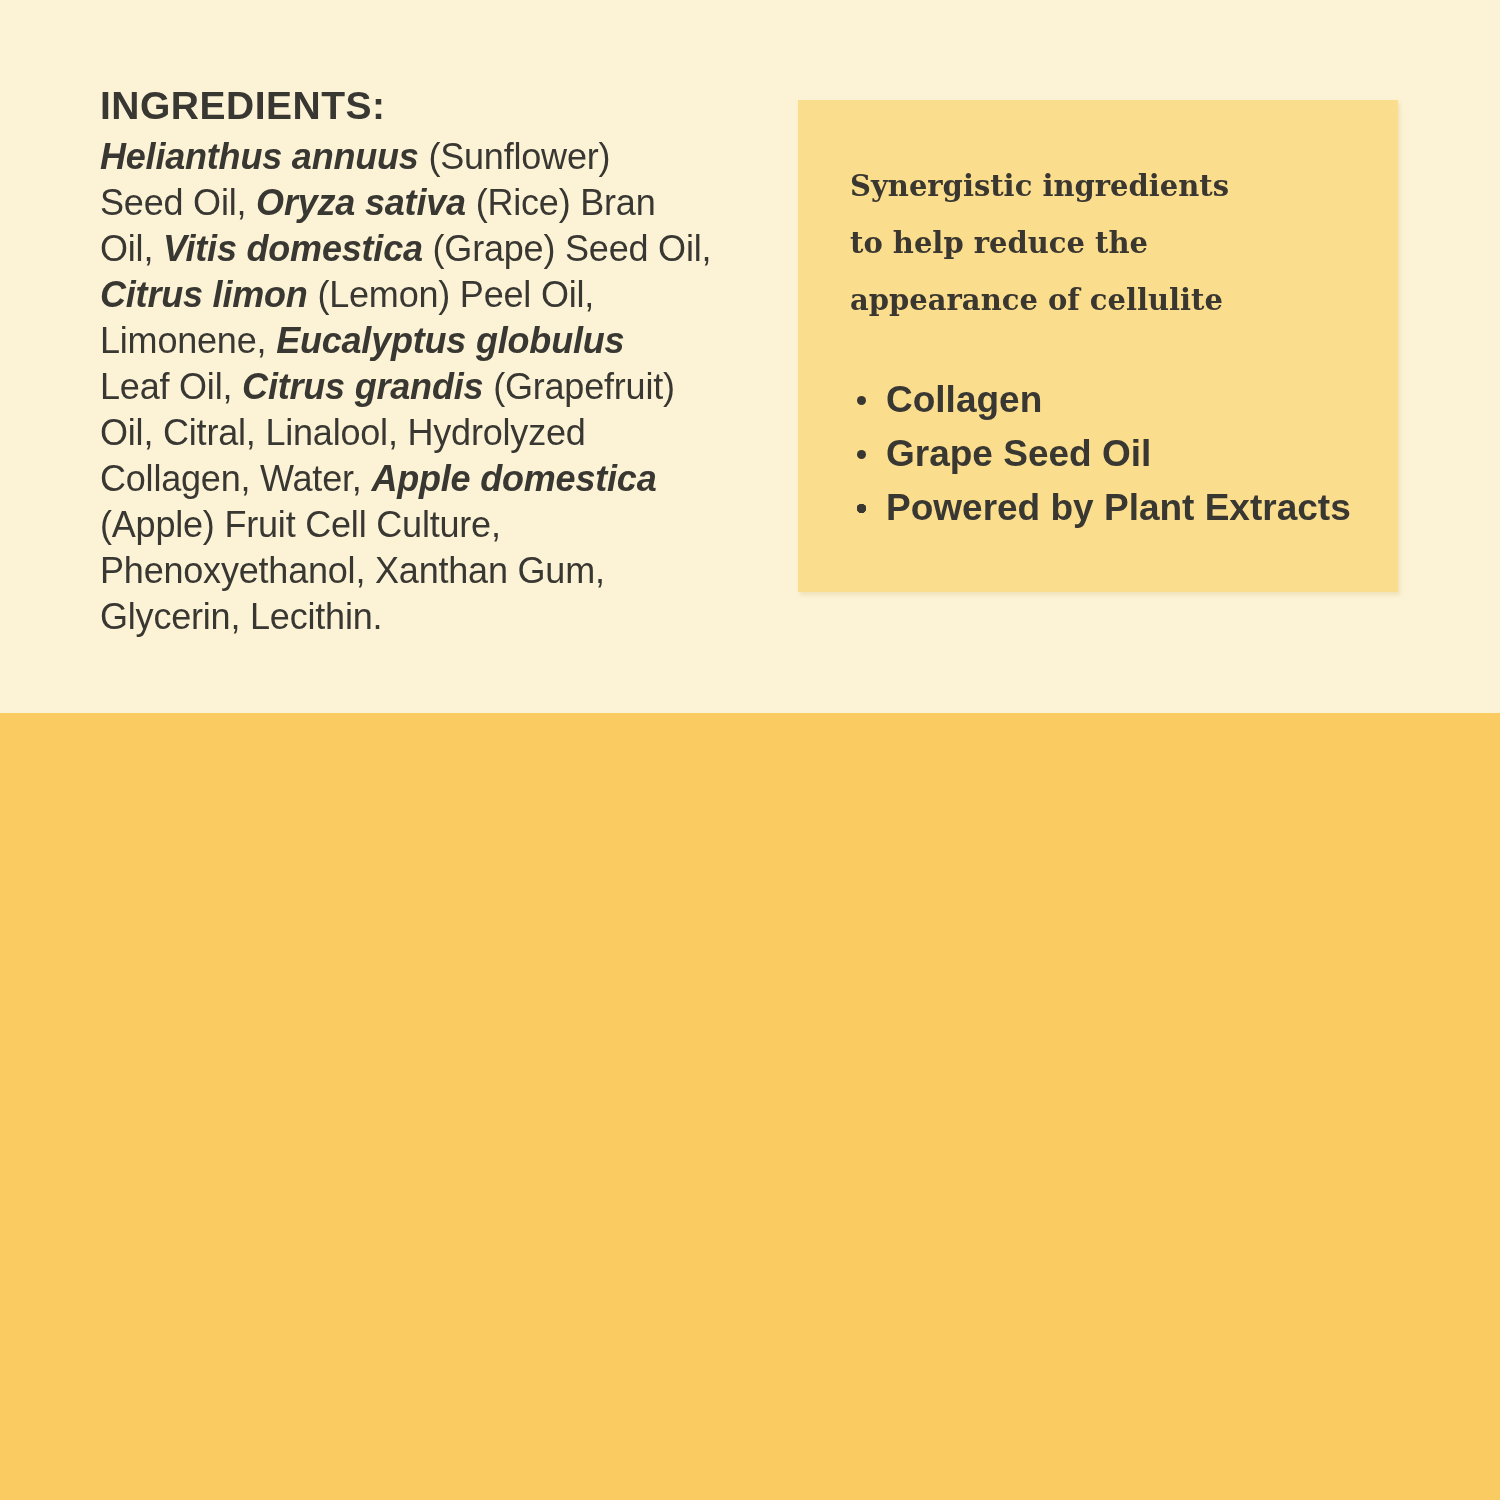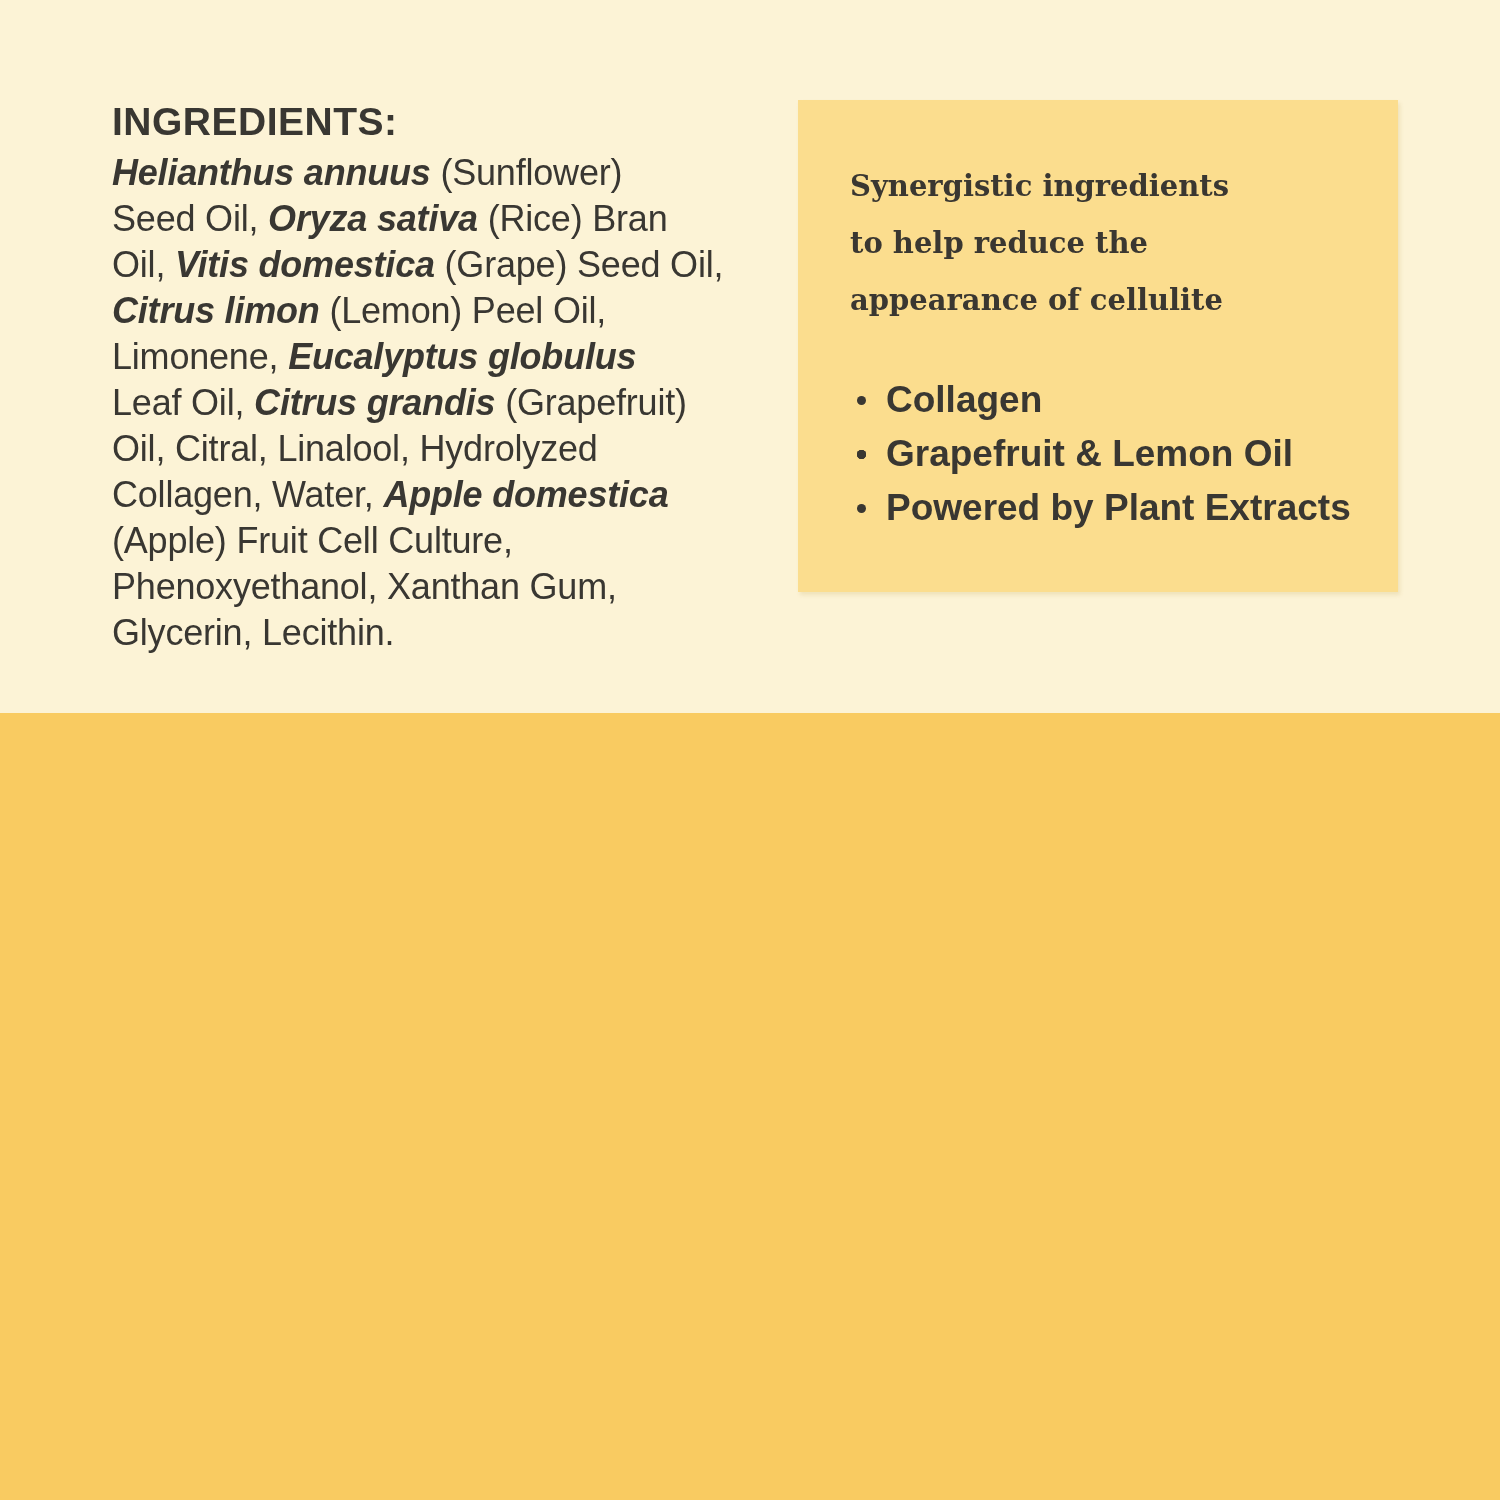--- a/index.html
+++ b/index.html
@@ -24,23 +24,22 @@
   .bottom-section {
     position: absolute;
     left: 0; top: 713px;
     width: 1500px; height: 787px;
     background: #F9CB61;
   }
 
   
   .ingredients {
     position: absolute;
-    left: 100px; top: 98px;
+    left: 100px; top: 82px;
     width: 690px;
-    margin-left: 12px;
   }
   .ingredients-heading {
     font-size: 39px;
     font-weight: bold;
     line-height: 48px;
     letter-spacing: 0.5px;
   }
   .ingredients-body {
     margin-top: 4px;
     font-size: 36px;
@@ -113,27 +112,27 @@
       <div class="synergy-heading">Synergistic ingredients
 to help reduce the
 appearance of cellulite</div>
       <ul class="synergy-list">
         <li>
           <span class="bullet-dot"></span>
           <span>Collagen</span>
         </li>
         <li>
           <span class="bullet-dot"></span>
+          <span>Grape Seed Oil</span>
         </li>
         <li>
           <span class="bullet-dot"></span>
         </li>
         <li>
           <span class="bullet-dot"></span>
-          <span>Grapefruit &amp; Lemon Oil</span>
         </li>
         <li>
           <span class="bullet-dot"></span>
           <span>Powered by Plant Extracts</span>
         </li>
       </ul>
     </div>
 
   </div>
 

